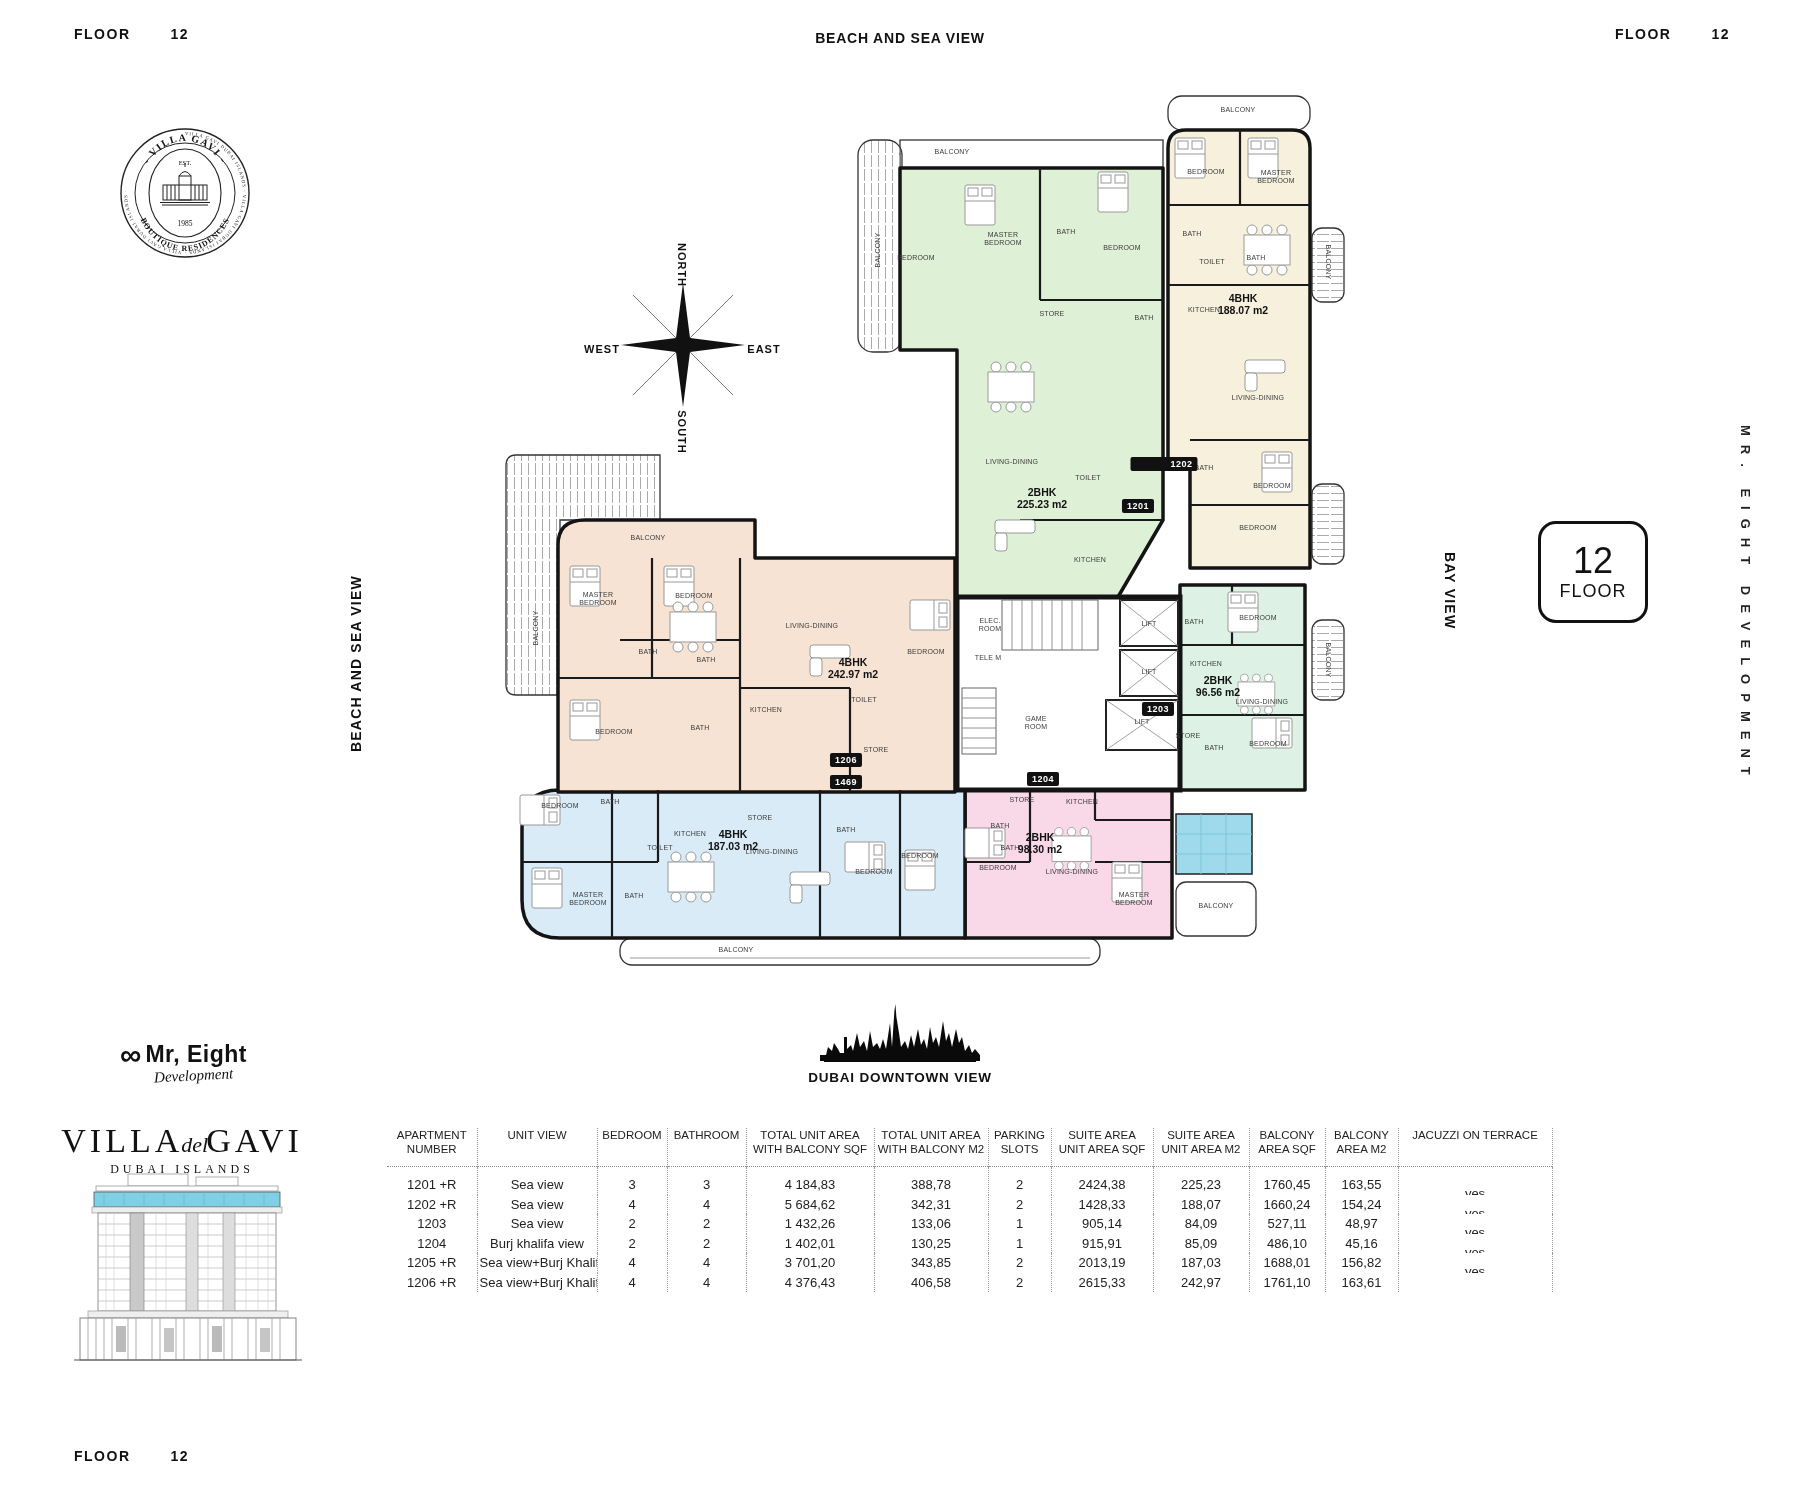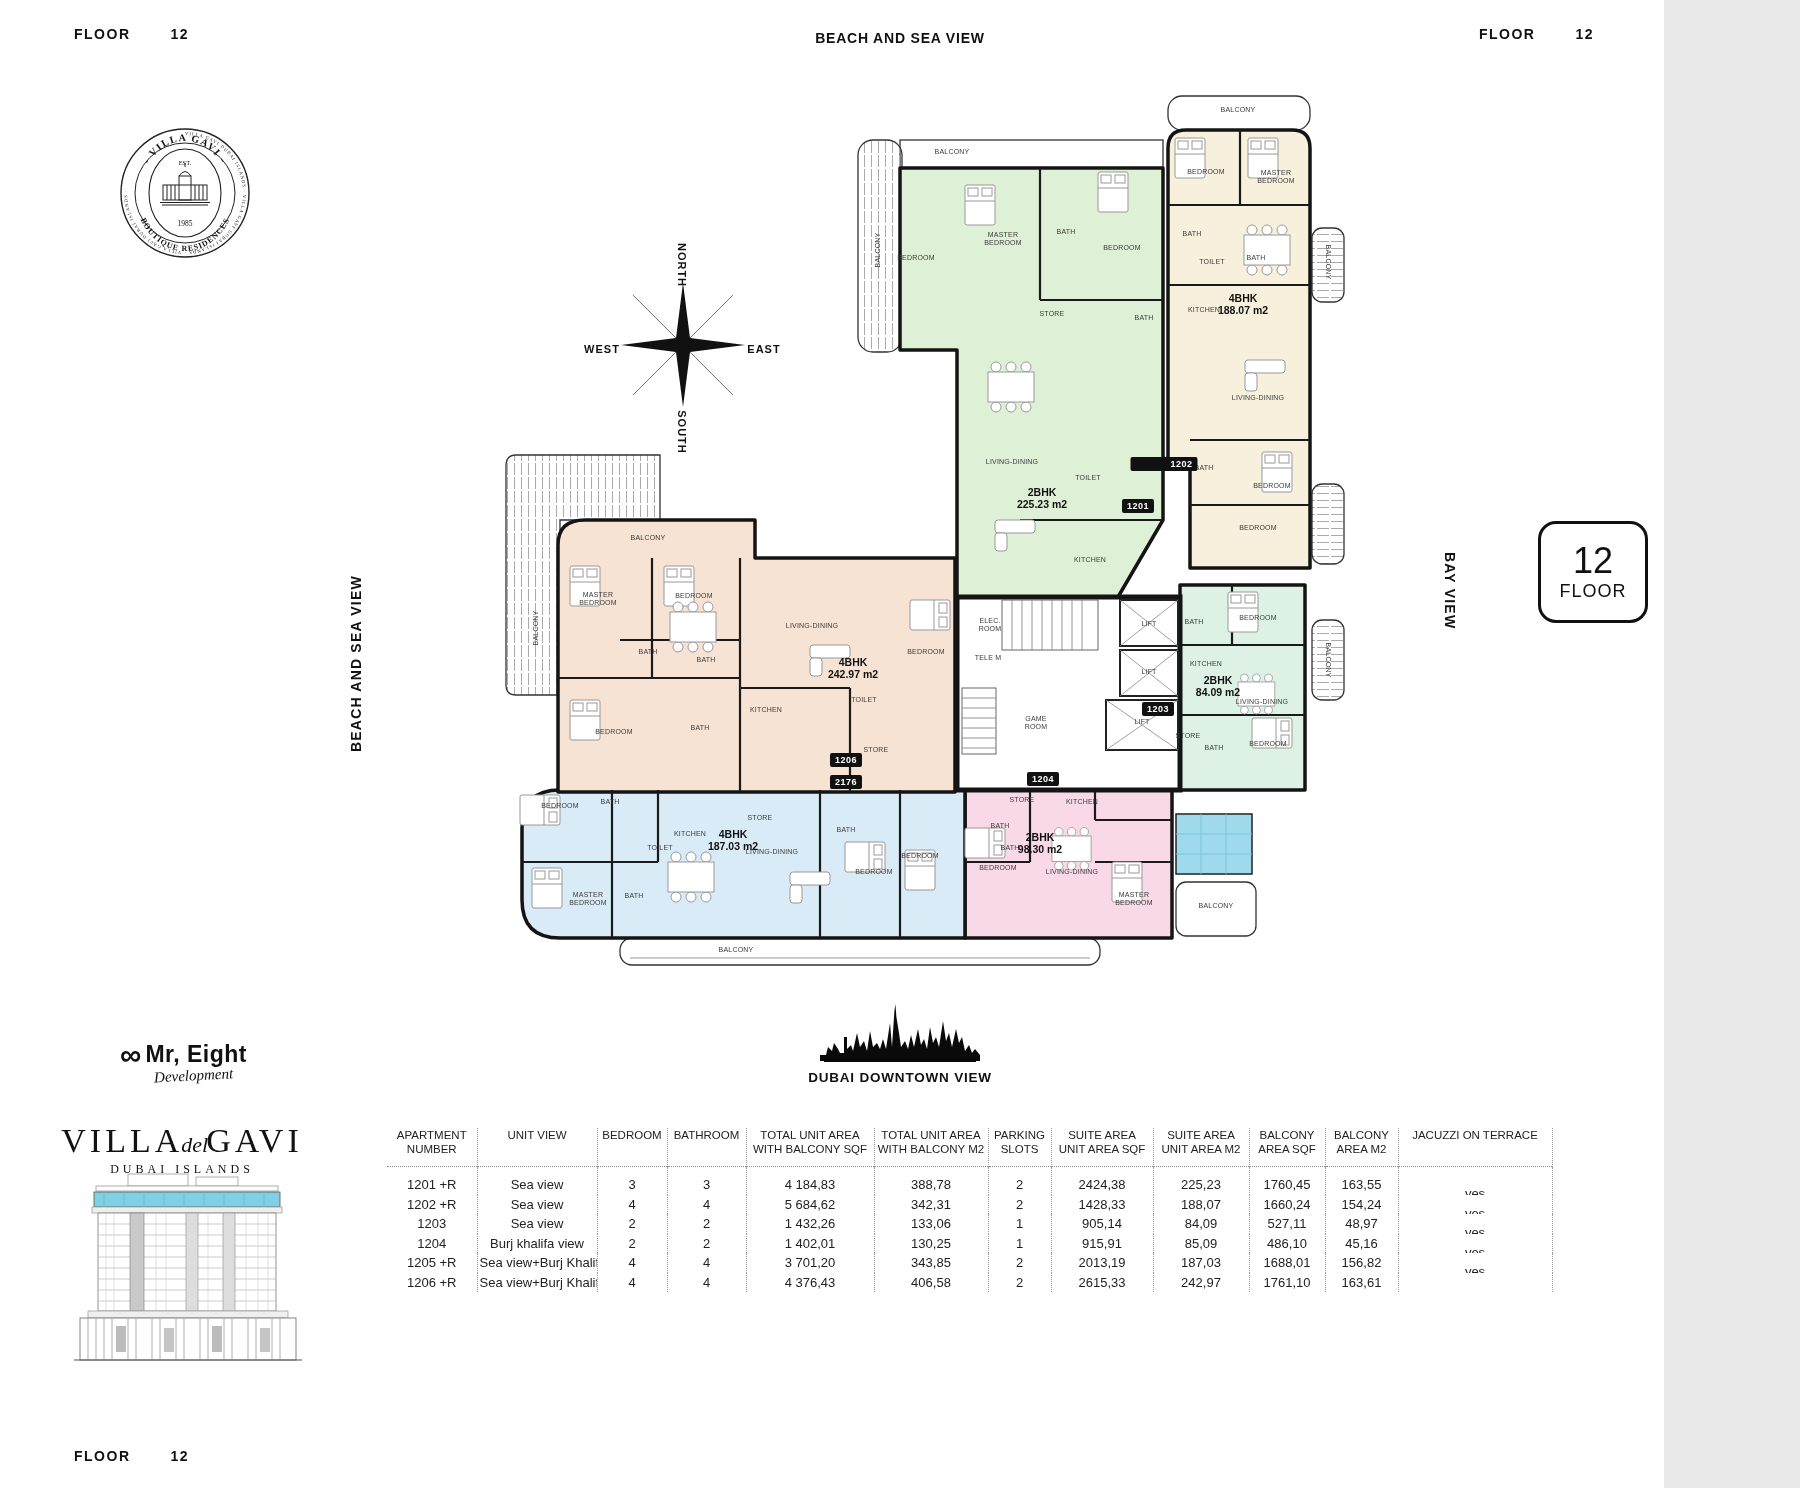--- a/index.html
+++ b/index.html
@@ -1,16 +1,16 @@
 <!DOCTYPE html>
 <html><head>
 <meta charset="utf-8">
 <style>
   html,body{margin:0;padding:0;background:#e8e8e8}
-  .page{position:relative;width:1664px;height:1488px;background:#ffffff;
+  .page{position:relative;width:1800px;height:1488px;background:#ffffff;
         font-family:"Liberation Sans",sans-serif;color:#111;overflow:hidden}
   .abs{position:absolute}
 
   
   .corner{font-size:14px;font-weight:700;letter-spacing:1.5px;display:flex;gap:40px}
   .hdr-center{font-size:14px;font-weight:700;letter-spacing:.8px}
   .vtext-up{writing-mode:vertical-rl;transform:rotate(180deg)}
   .vtext-down{writing-mode:vertical-rl}
   .side-label{font-size:14px;font-weight:700;letter-spacing:1.2px}
   .dev-label{font-size:13px;font-weight:700;letter-spacing:9px;color:#222}
@@ -367,33 +367,33 @@
         <div>225.23 m2</div>
       </div>
       <div class="unit-tag" style="left: 1138px; top: 506px;">1201</div>
       <div class="unit-label" style="left: 1243px; top: 304px;">
         <div>4BHK</div>
         <div>188.07 m2</div>
       </div>
       <div class="unit-tag" style="left: 1164px; top: 464px; padding-left: 40px;">1202</div>
       <div class="unit-label" style="left: 1218px; top: 686px;">
         <div>2BHK</div>
-        <div>84.09 m2</div>
+        <div>96.56 m2</div>
       </div>
       <div class="unit-tag" style="left: 1158px; top: 709px;">1203</div>
       <div class="unit-label" style="left: 1040px; top: 843px;">
         <div>2BHK</div>
         <div>98.30 m2</div>
       </div>
       <div class="unit-tag" style="left: 1043px; top: 779px;">1204</div>
       <div class="unit-label" style="left: 733px; top: 840px;">
         <div>4BHK</div>
         <div>187.03 m2</div>
       </div>
-      <div class="unit-tag" style="left: 846px; top: 782px;">2176</div>
+      <div class="unit-tag" style="left: 846px; top: 782px;">1469</div>
       <div class="unit-label" style="left: 853px; top: 668px;">
         <div>4BHK</div>
         <div>242.97 m2</div>
       </div>
       <div class="unit-tag" style="left: 846px; top: 760px;">1206</div>
     </div>
 
   <div class="abs mreight" style="left:120px;top:1044px">
     <span class="inf">∞</span><span class="nm">Mr, Eight</span>
     <div class="dev">Development</div>

